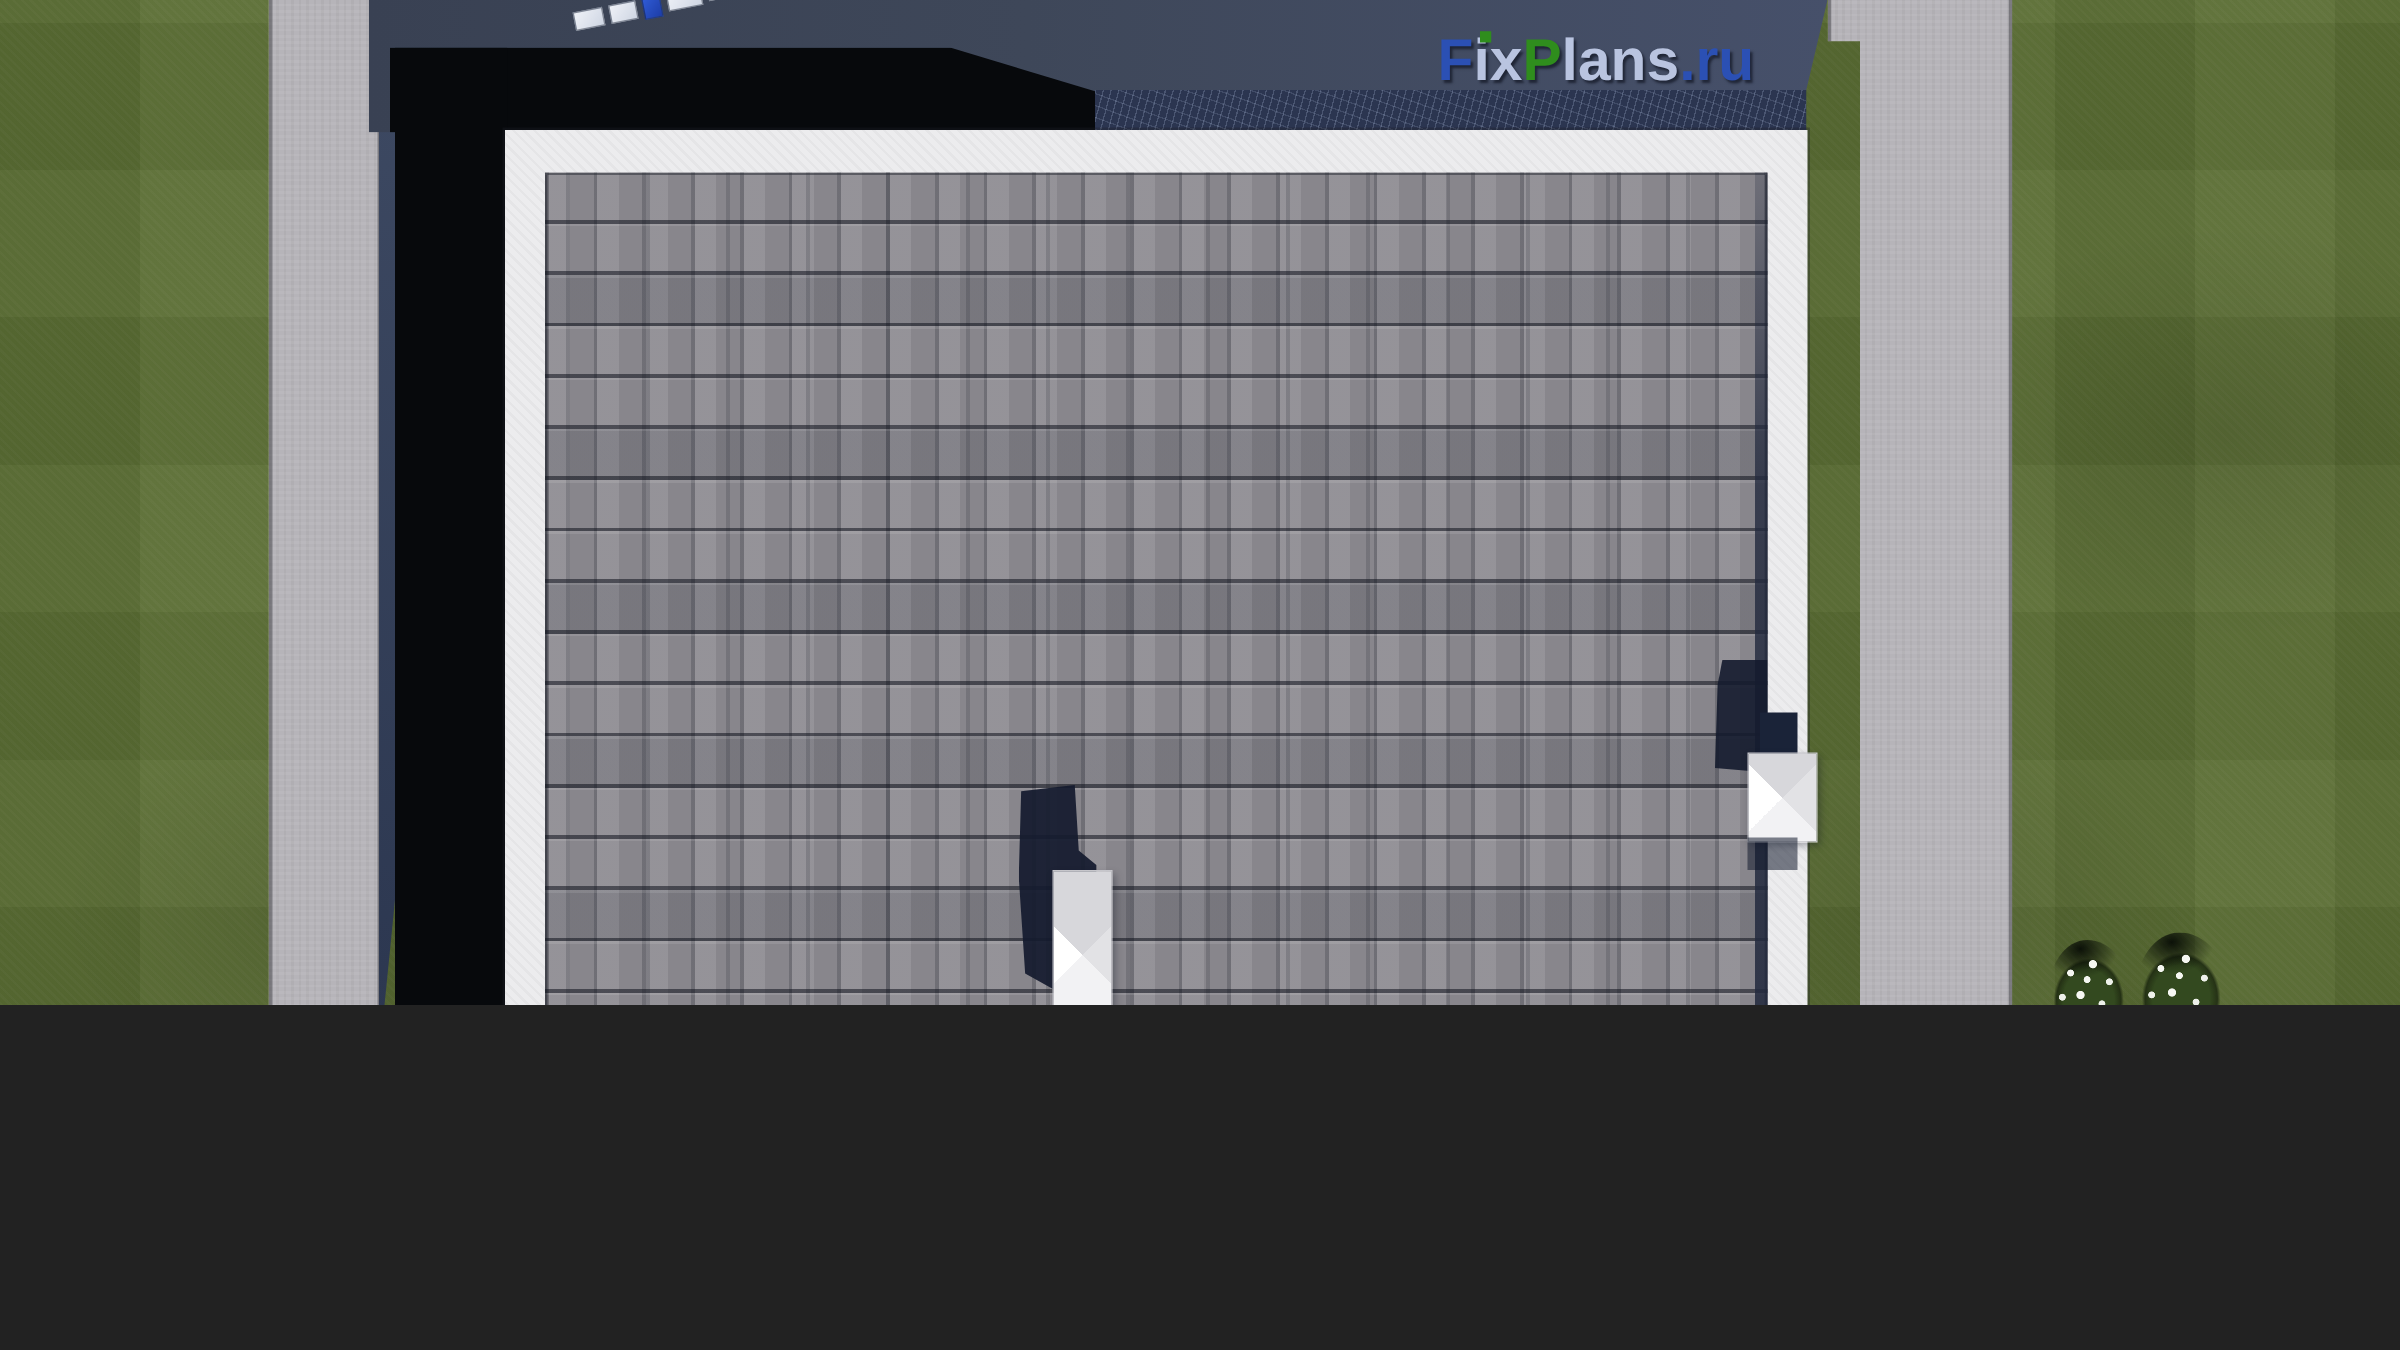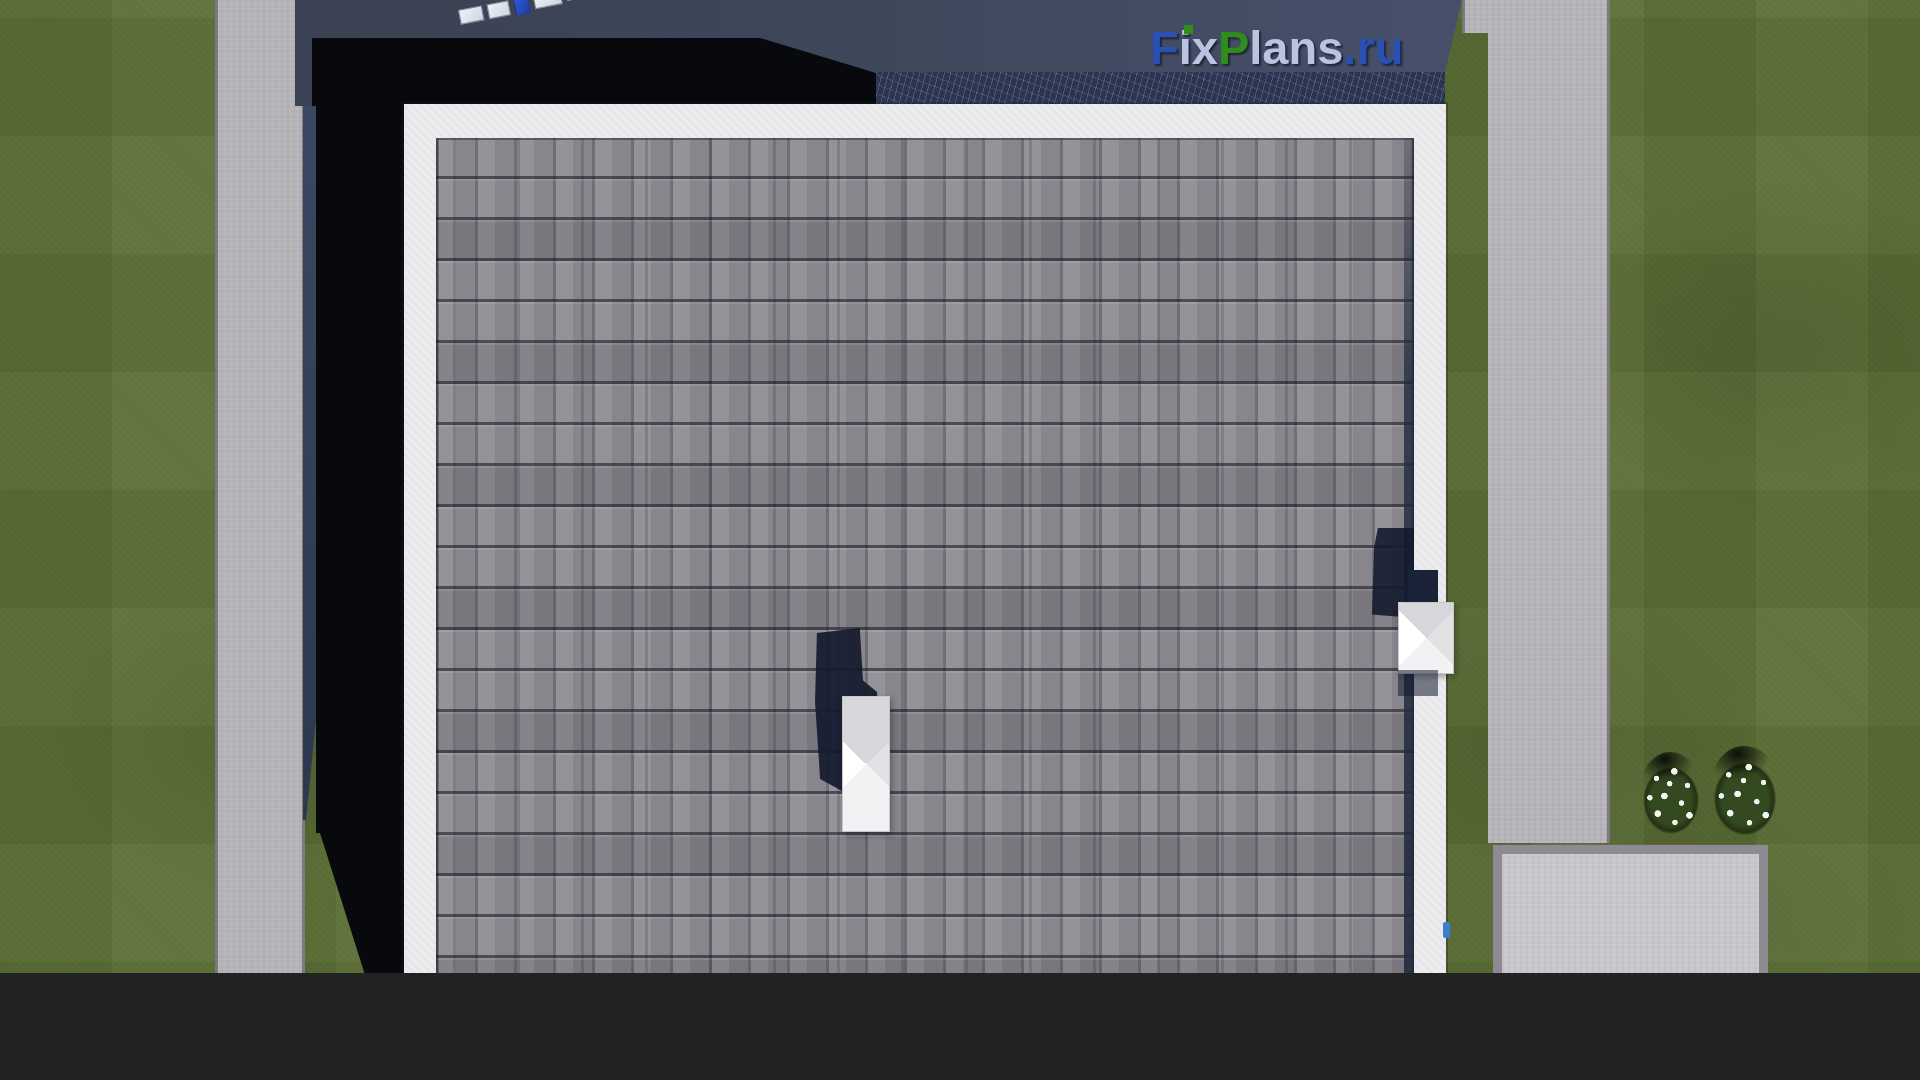--- a/index.html
+++ b/index.html
@@ -1,16 +1,16 @@
 <!DOCTYPE html>
 <html><head>
 <meta charset="utf-8">
 <style>
   html,body{margin:0;padding:0;background:#222;}
-  .stage{position:relative;width:1920px;height:973px;overflow:hidden;
+  .stage{position:relative;width:1920px;height:804px;overflow:hidden;
          font-family:"Liberation Sans", sans-serif;background:#0a0b0d;}
   .abs{position:absolute;}
 
   
   .lawn{
     background-color:#5b6e34;
     background-image:
       radial-gradient(340px 240px at 72% 32%, rgba(0,0,0,.10), transparent 70%),
       radial-gradient(280px 220px at 28% 68%, rgba(0,0,0,.09), transparent 70%),
       radial-gradient(300px 200px at 60% 85%, rgba(0,0,0,.07), transparent 70%),

